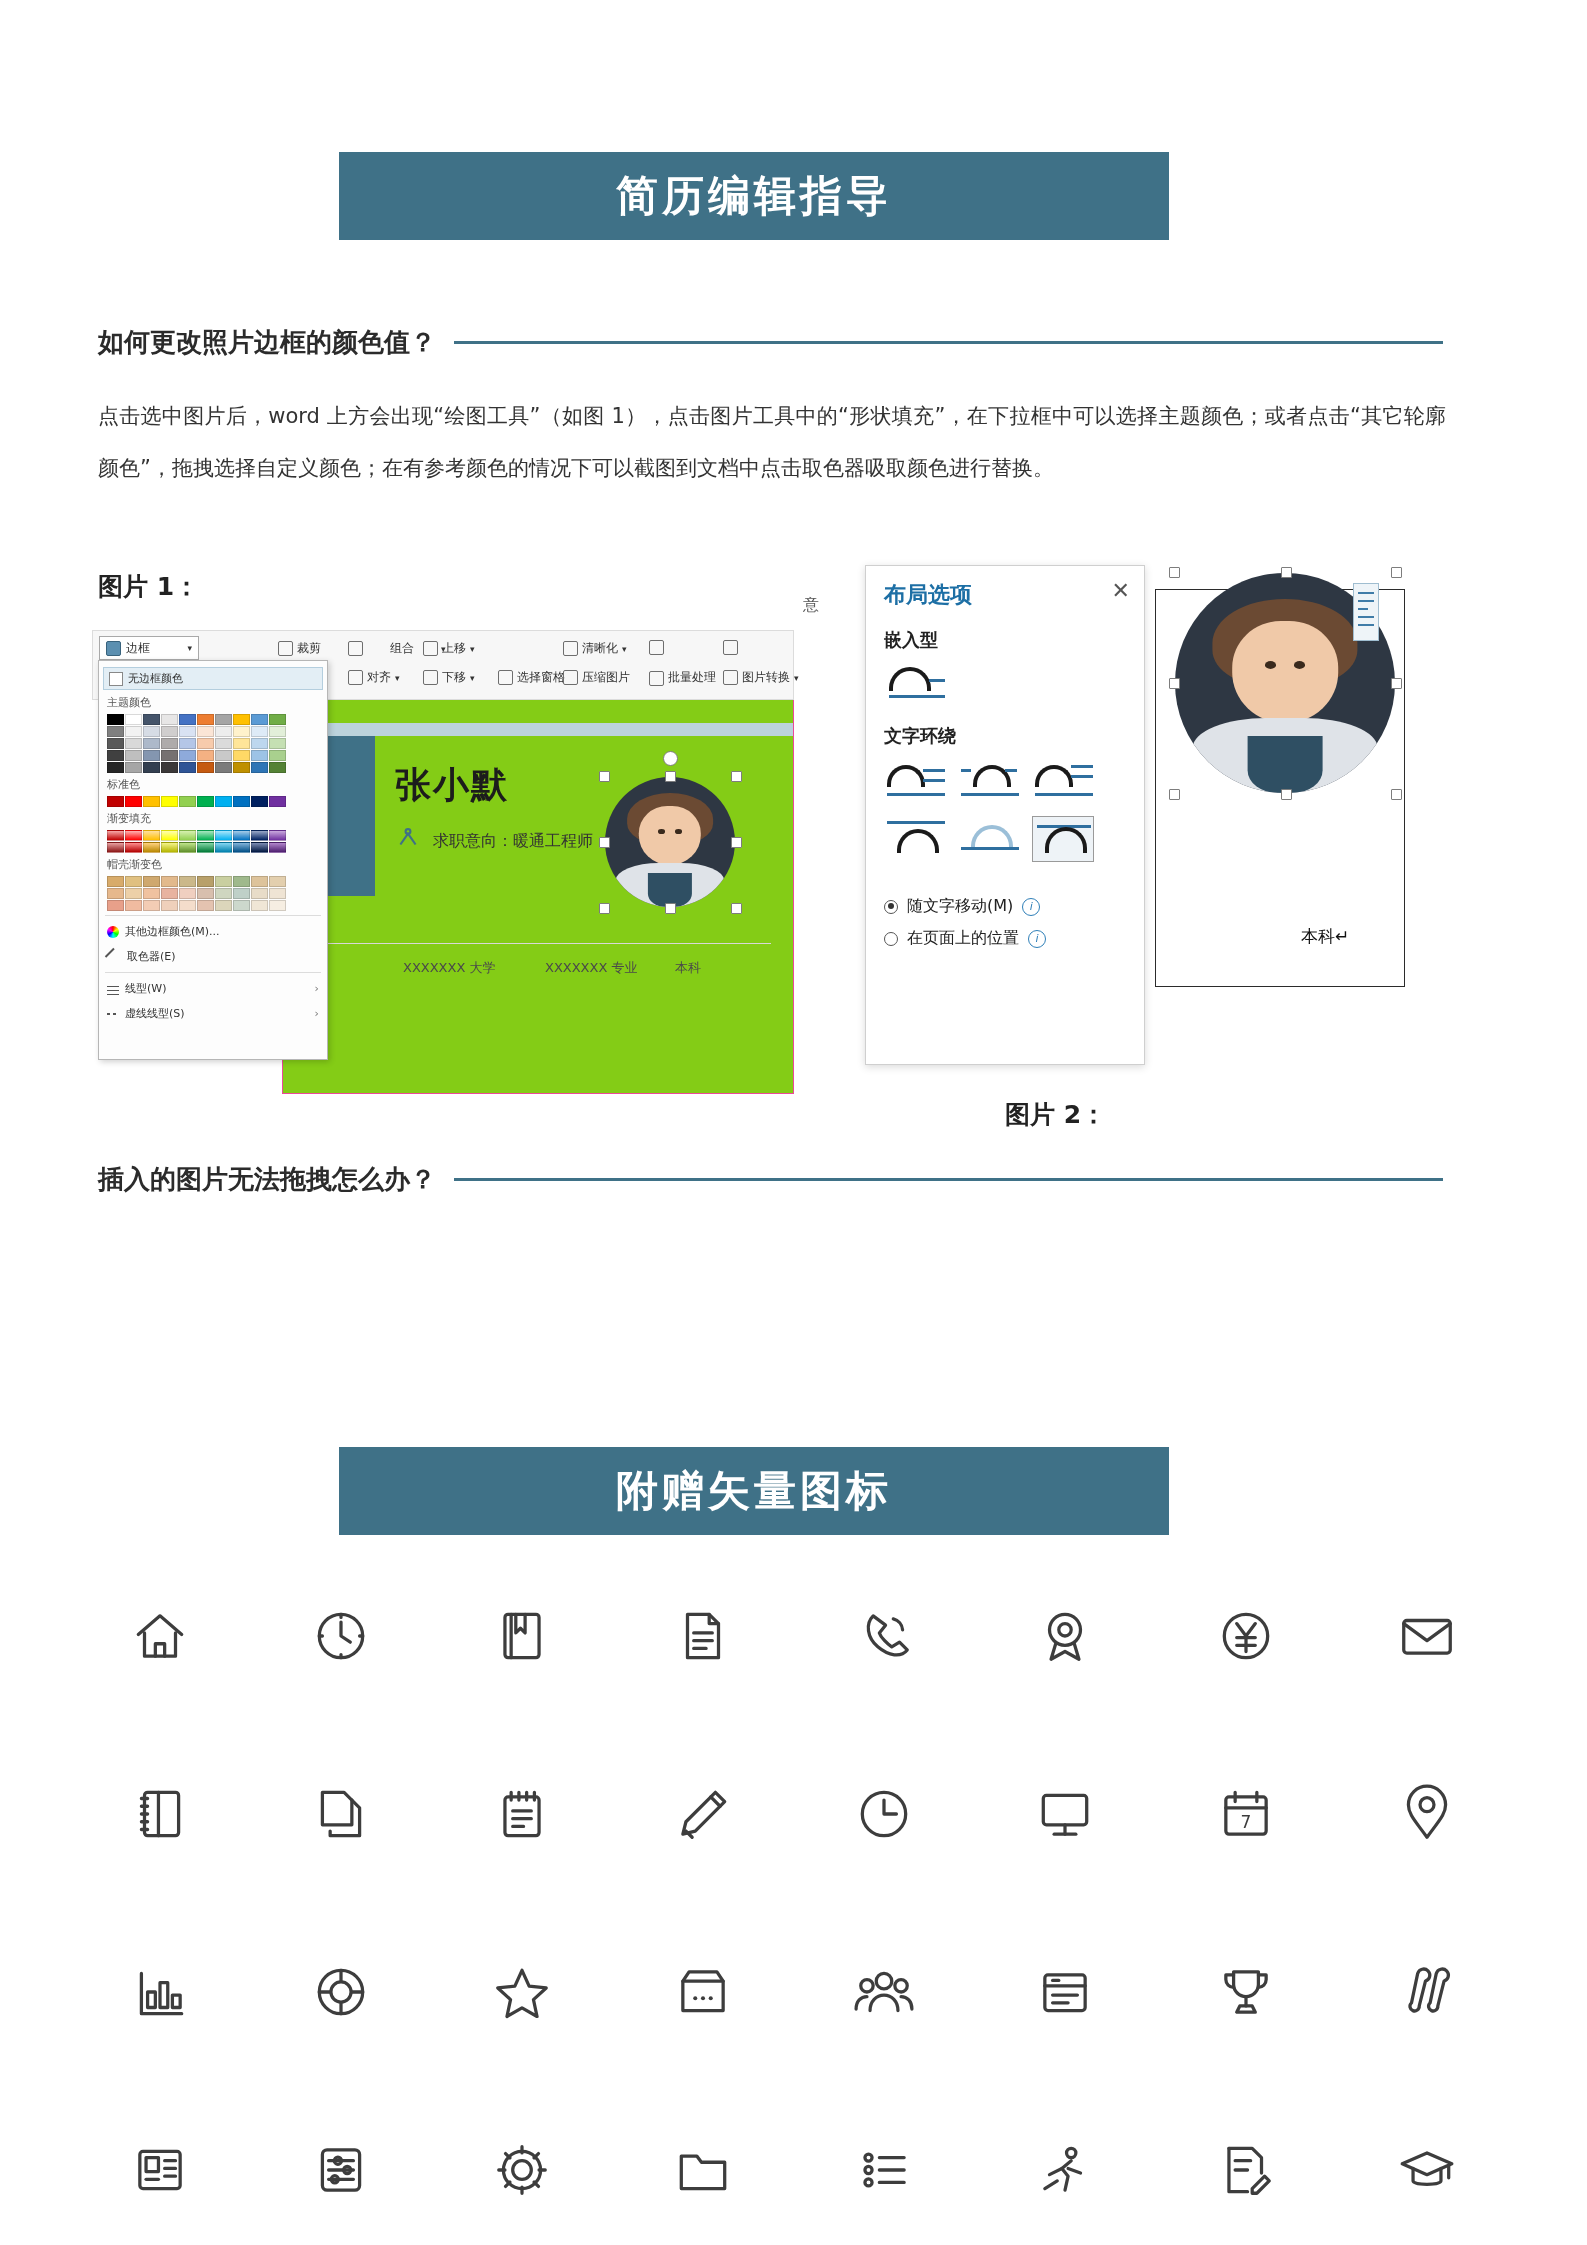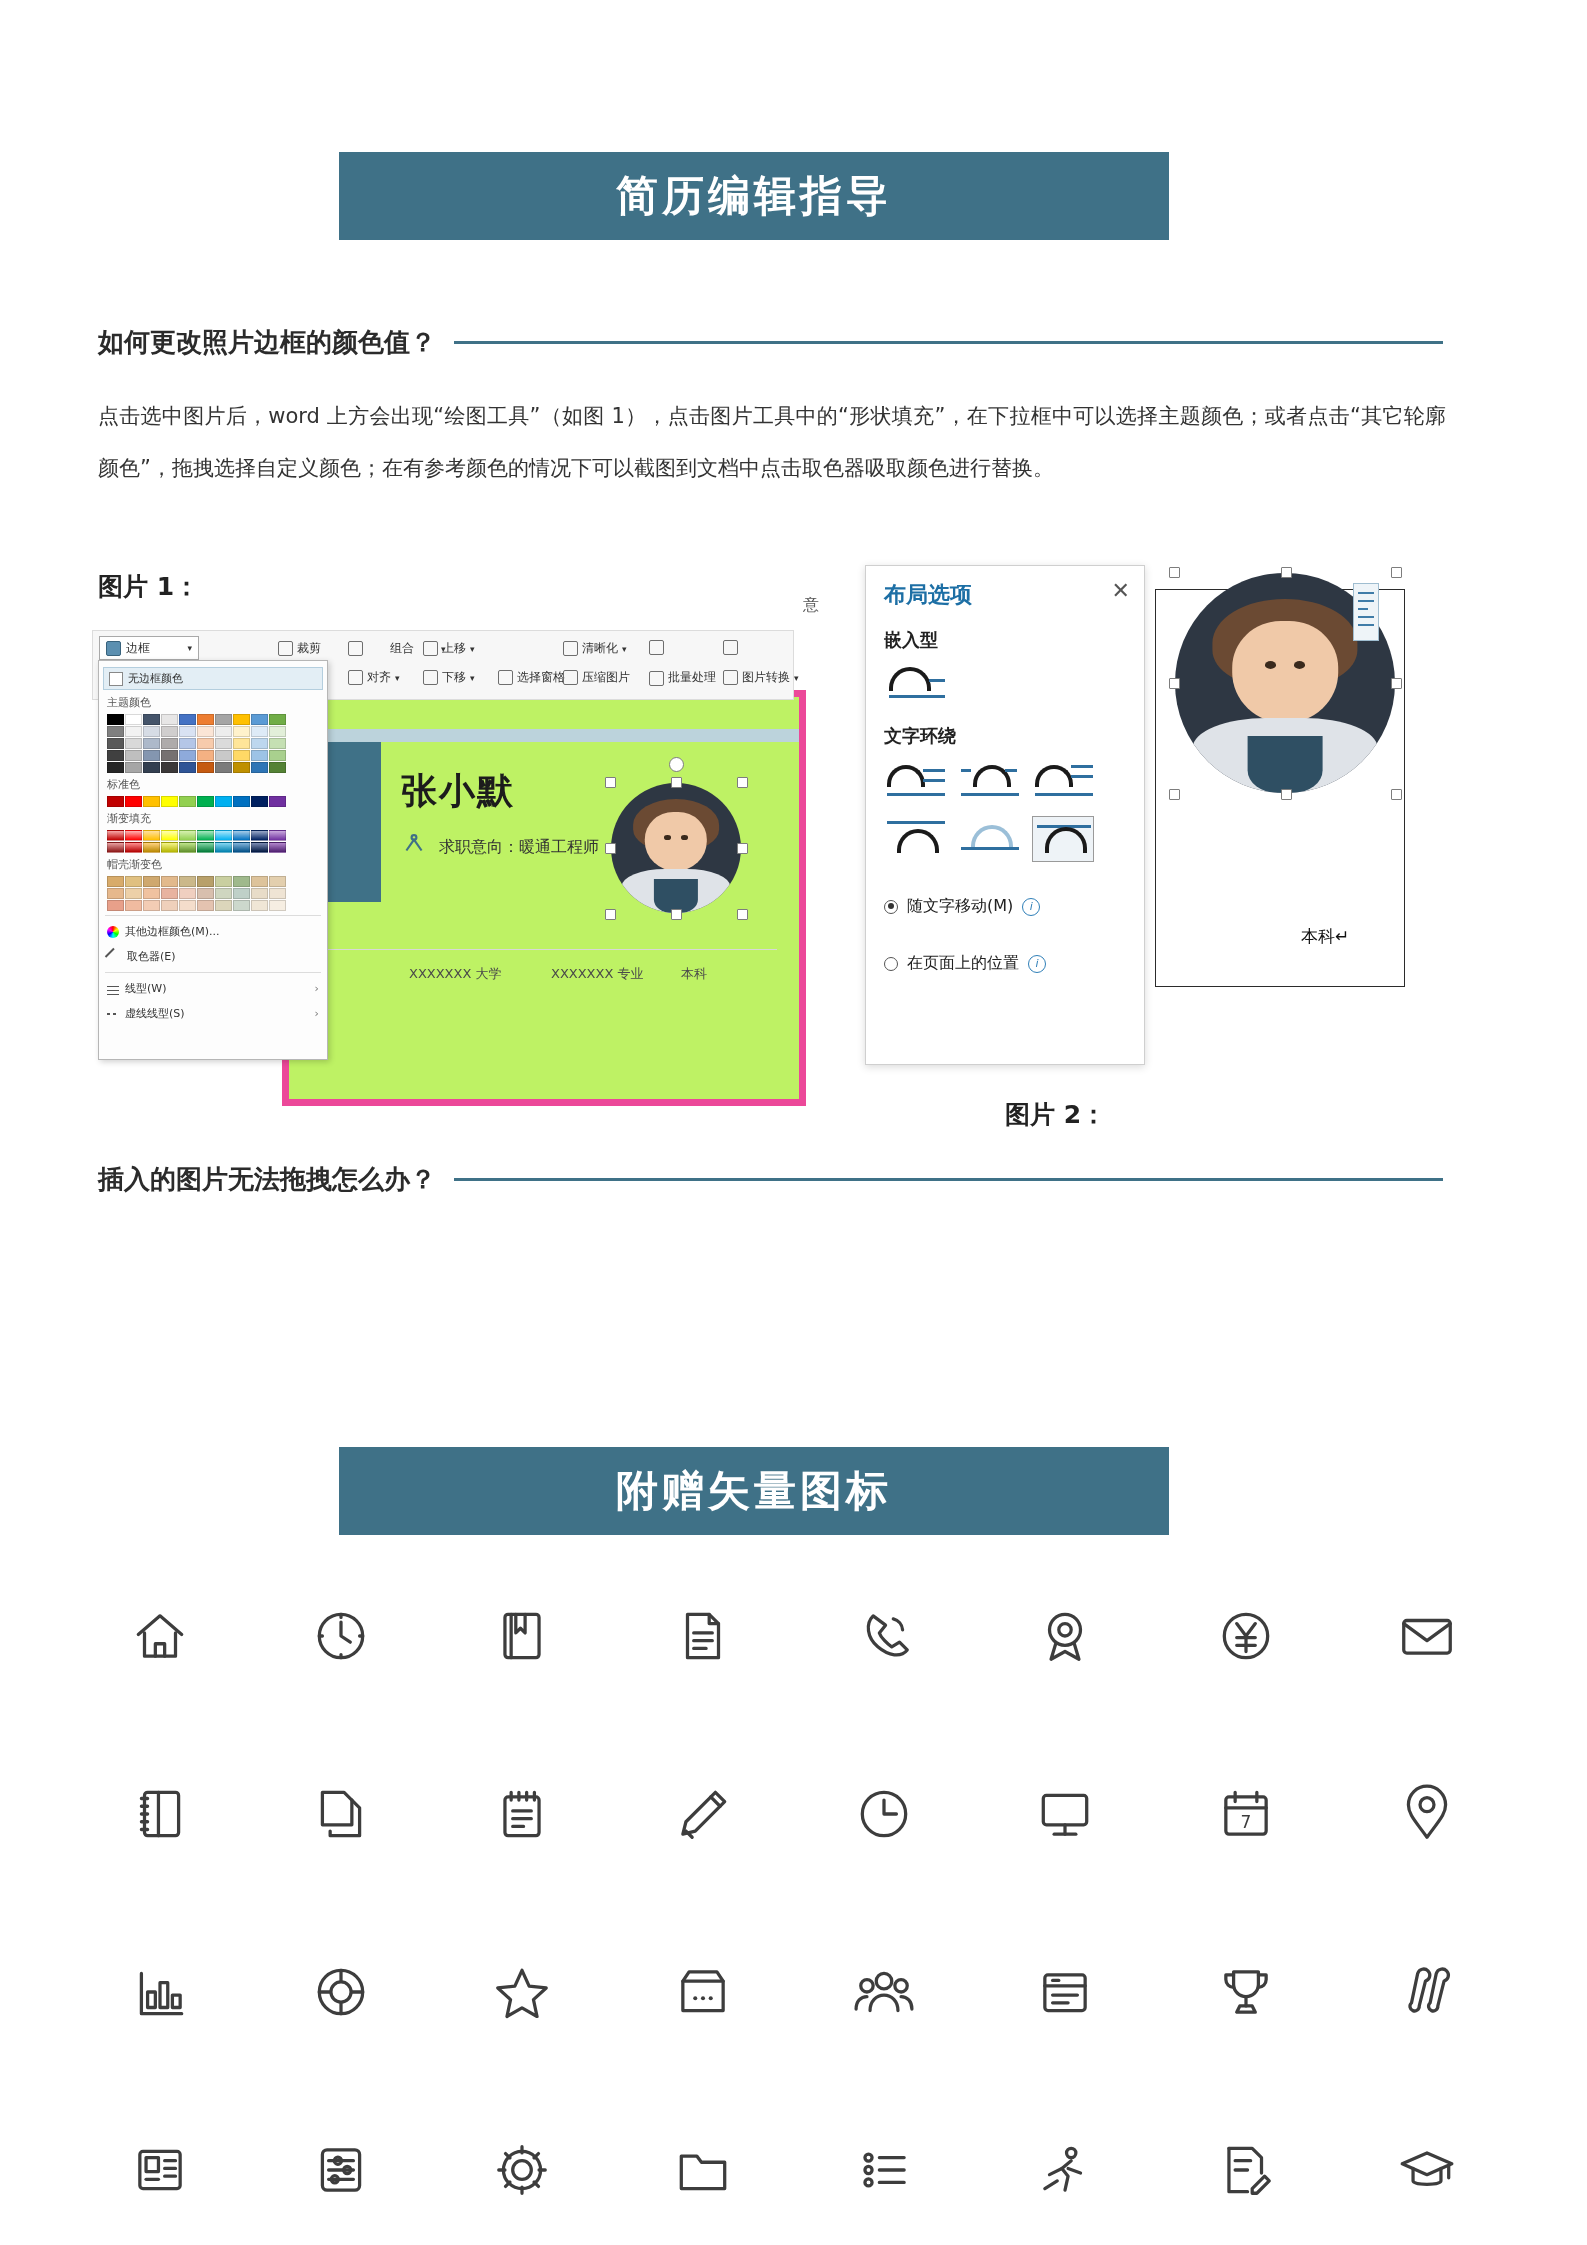--- a/index.html
+++ b/index.html
@@ -51,21 +51,21 @@
   .caption{
     position:absolute;font-size:25px;font-weight:bold;color:#222;
   }
   #cap1{left:98px;top:570px;}
   #cap2{left:1005px;top:1098px;}
 
   
   #fig1{position:absolute;left:92px;top:630px;width:700px;height:462px;}
   .doc-canvas{
     position:absolute;left:190px;top:60px;width:510px;height:402px;
-    background:#bef264;border:7px solid #ec4899;
+    background:#84cc16;border:1px solid #ec4899;
   }
   .doc-blue-bar{position:absolute;left:0;top:32px;width:510px;height:13px;background:#bcd3dc;}
   .doc-left-block{position:absolute;left:0;top:45px;width:92px;height:160px;background:#3f7187;}
   .doc-name{position:absolute;left:112px;top:70px;font-size:36px;font-weight:bold;color:#1c1c1c;letter-spacing:2px;}
   .doc-sub{position:absolute;left:150px;top:140px;font-size:16px;color:#333;}
   .doc-sub-icon{position:absolute;left:112px;top:134px;width:26px;height:26px;color:#3f7187;}
   .doc-hr{position:absolute;left:22px;top:252px;width:466px;height:1px;background:#d8d8d8;}
   .doc-row{position:absolute;top:268px;font-size:13px;color:#4a4a4a;}
 
   
@@ -496,21 +496,21 @@
       <div class="wrap-ico sel" style="left:166px;top:250px;">
         <span class="ln" style="left:4px;top:8px;width:54px;"></span>
         <span class="arc" style="left:12px;top:10px;width:34px;height:22px;"></span>
       </div>
 
       <div class="radio-row" style="top:330px;">
         <span class="radio on"></span>
         <span>随文字移动(M)</span>
         <span class="info-i">i</span>
       </div>
-      <div class="radio-row" style="top:387px;justify-content:flex-end;">
+      <div class="radio-row" style="top:362px;justify-content:flex-end;">
         <span class="radio"></span>
         <span>在页面上的位置</span>
         <span class="info-i">i</span>
       </div>
     </div>
   </div>
 
   <div class="caption" id="cap2">图片 2：</div>
 
   <div class="section-head" id="head2">

